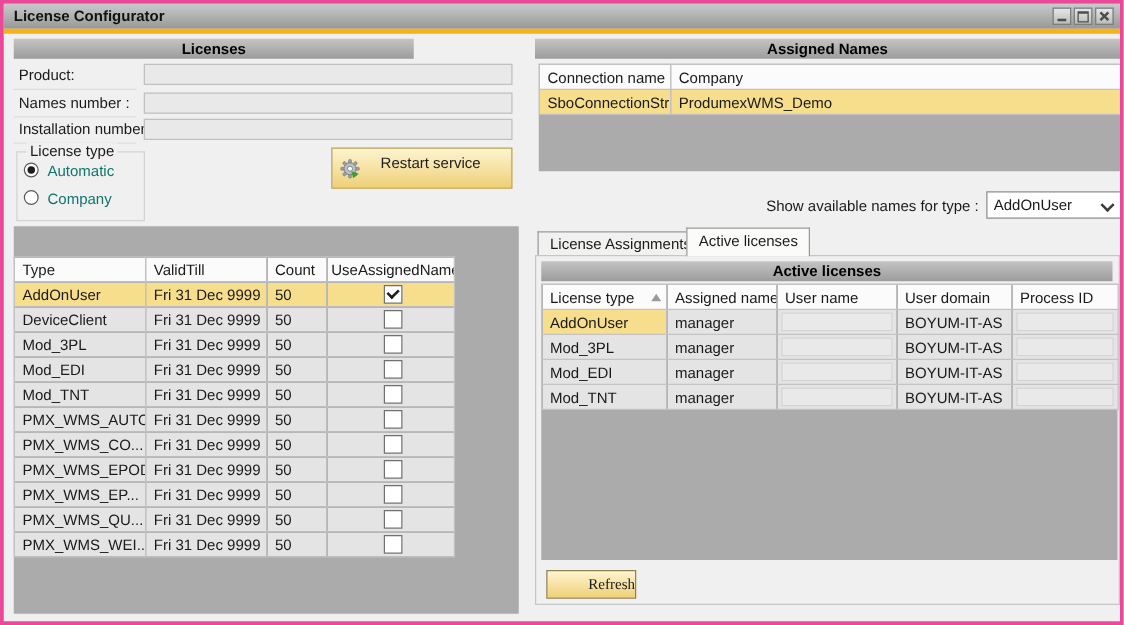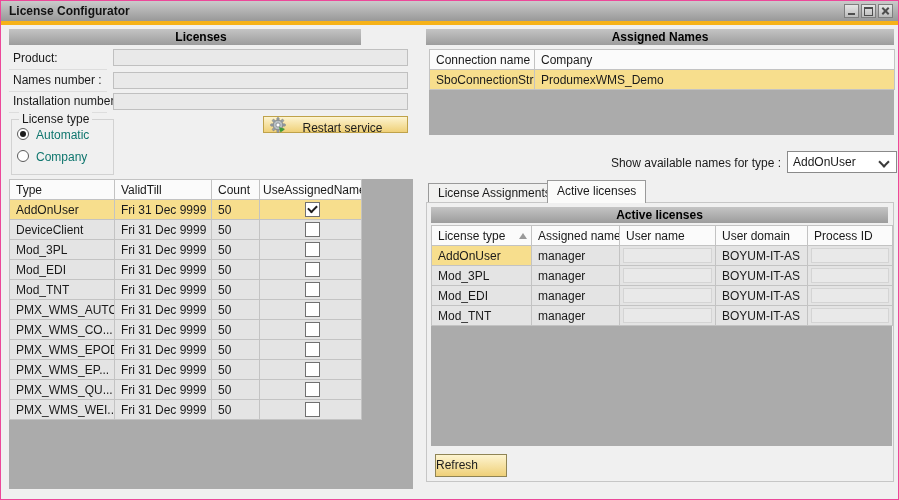--- a/index.html
+++ b/index.html
@@ -1,48 +1,48 @@
 <!DOCTYPE html>
 <html><head>
 <meta charset="utf-8">
 <style>
   html,body{margin:0;padding:0;background:#e8e8e8;font-family:"Liberation Sans",sans-serif;}
-  #window{position:relative;width:899px;height:500px;background:#f0f0f0;border:1px solid #ec4899;box-sizing:border-box;overflow:hidden;}
+  #window{position:relative;width:899px;height:500px;background:#f0f0f0;border:3px solid #ec4899;box-sizing:border-box;overflow:hidden;}
 
   
   .titlebar{position:absolute;left:0;top:0;right:0;height:20px;background:linear-gradient(#cacaca,#989898);}
   .title-text{position:absolute;left:8px;top:3px;font-size:12px;font-weight:bold;color:#121212;}
   .win-btns{position:absolute;right:5px;top:3px;display:flex;gap:2px;}
   .win-btn{width:15px;height:14px;background:linear-gradient(#e6e6e6,#bcbcbc);border:1px solid #7e7e7e;box-sizing:border-box;position:relative;}
   .g-min{position:absolute;left:3px;bottom:2px;width:7px;height:2px;background:#4d4d4d;}
   .g-max{position:absolute;left:2px;top:2px;width:7px;height:6px;border:1px solid #4d4d4d;border-top-width:2px;}
   .g-x::before,.g-x::after{content:"";position:absolute;left:2px;top:5px;width:9px;height:2px;background:#4d4d4d;}
   .g-x::before{transform:rotate(45deg);} .g-x::after{transform:rotate(-45deg);}
   .accent{position:absolute;left:0;top:20px;right:0;height:4px;background:#F6B219;}
 
   
   .panel-header{position:absolute;height:16px;background:linear-gradient(#c4c4c4,#9c9c9c);text-align:center;font-size:12px;font-weight:bold;color:#000;line-height:16px;}
-  #licenses-header{left:8px;top:28px;width:320px;padding-left:32px;}
+  #licenses-header{left:8px;top:28px;width:320px;}
   #assigned-header{left:425px;top:28px;width:468px;}
 
   
   .f-label{position:absolute;left:12px;font-size:12px;color:#1a1a1a;}
   .f-sep{position:absolute;left:8px;width:98px;height:1px;background:#dddddd;}
   .textbox{position:absolute;left:112px;width:295px;height:17px;background:#e9e9e9;border:1px solid #c0c0c0;box-sizing:border-box;}
 
   
   .groupbox{position:absolute;left:10px;top:118px;width:101px;height:54px;border:1px solid #d2d2d2;}
   .group-label{position:absolute;left:18px;top:111px;background:#f0f0f0;padding:0 3px;font-size:12px;color:#1a1a1a;}
   .radio{position:absolute;width:12px;height:12px;border:1px solid #5a5a5a;border-radius:50%;background:#fff;box-sizing:border-box;}
   .radio.sel::after{content:"";display:block;width:6px;height:6px;border-radius:50%;background:#1d1d1d;margin:2px;}
   .radio-label{position:absolute;font-size:12px;color:#0f766e;}
 
   
   .btn-yellow{position:absolute;background:linear-gradient(#fdf4d0,#efd078);border:1px solid #bfa24a;box-sizing:border-box;font-size:12px;color:#1d1d1d;text-align:center;}
-  #btn-restart{left:262px;top:115px;width:145px;height:17px;line-height:22px;}
+  #btn-restart{left:262px;top:115px;width:145px;height:33px;line-height:22px;}
   #btn-save{left:262px;top:143px;width:145px;height:25px;line-height:23px;}
   .btn-icon{position:absolute;left:6px;top:50%;transform:translateY(-50%);width:16px;height:16px;}
   .btn-label{display:inline-block;padding-left:14px;}
 
   
   .gridbox{position:absolute;background:#ABABAB;}
   #licenses-grid{left:8px;top:178px;width:404px;height:310px;}
   #assigned-grid{left:428px;top:48px;width:465px;height:86px;}
   table.grid-table{border-collapse:collapse;table-layout:fixed;font-size:12px;color:#1a1a1a;}
   table.grid-table th,table.grid-table td{border:1px solid #c3c3c3;overflow:hidden;white-space:nowrap;box-sizing:content-box;}
@@ -64,21 +64,21 @@
   .tab.inactive{top:182px;height:19px;line-height:18px;background:#f1f1f0;z-index:2;}
   .tab.active{top:179px;height:23px;line-height:21px;background:#fbfbfa;z-index:4;}
   #tab-0{left:427px;}
   #tab-1{left:546px;}
   #tabpage{position:absolute;left:425px;top:201px;width:468px;height:280px;background:#f0f0f0;border:1px solid #c6c6c6;box-sizing:border-box;z-index:1;}
   .al-header{position:absolute;left:4px;top:4px;width:457px;height:16px;background:linear-gradient(#c4c4c4,#9c9c9c);text-align:center;font-size:12px;font-weight:bold;color:#000;line-height:16px;}
   #active-grid{position:absolute;left:4px;top:22px;width:461px;height:221px;background:#ABABAB;}
   td.sel-cell{background:#F7DE8D !important;}
   .inset{height:13px;margin:2px 3px;background:#e9e9e9;border:1px solid #d4d4d4;}
   .sort-up{display:inline-block;width:0;height:0;border-left:4px solid transparent;border-right:4px solid transparent;border-bottom:6px solid #9a9a9a;margin-left:14px;vertical-align:middle;}
-  #refresh{position:absolute;left:8px;top:251px;width:72px;height:23px;background:linear-gradient(#fdf4d0,#efd078);border:1px solid #8f8455;box-sizing:border-box;font-size:12px;color:#1d1d1d;text-align:left;line-height:21px;}
+  #refresh{position:absolute;left:8px;top:251px;width:72px;height:23px;background:linear-gradient(#fdf4d0,#efd078);border:1px solid #8f8455;box-sizing:border-box;font-size:12px;color:#1d1d1d;text-align:right;line-height:21px;font-family:Liberation Serif, serif;}
 </style>
 </head>
 <body>
 
 <div id="window">
 
   <div class="titlebar">
     <span class="title-text">License Configurator</span>
     <div class="win-btns">
       <div class="win-btn">
@@ -123,21 +123,21 @@
       </g>
       <circle cx="8" cy="8" r="4.8" fill="#b9bfc4" stroke="#6b7075" stroke-width="0.6"></circle>
       <circle cx="8" cy="8" r="2" fill="#ffffff" stroke="#6b7075" stroke-width="0.6"></circle>
       <path d="M9 10 L15 12 L10.5 15.5 Z" fill="#3f9c35"></path>
     </svg>
     <span class="btn-label">Restart service</span>
   </div>
 
 
   <div id="licenses-grid" class="gridbox">
-      <table class="grid-table" style="width: 352px;">
+      <table class="grid-table" style="width: 352px; margin-top: 24px;">
         <colgroup>
           <col style="width: 105px;">
           <col style="width: 97px;">
           <col style="width: 48px;">
           <col style="width: 102px;">
         </colgroup>
         <thead>
           <tr>
             <th>Type</th>
             <th>ValidTill</th>

